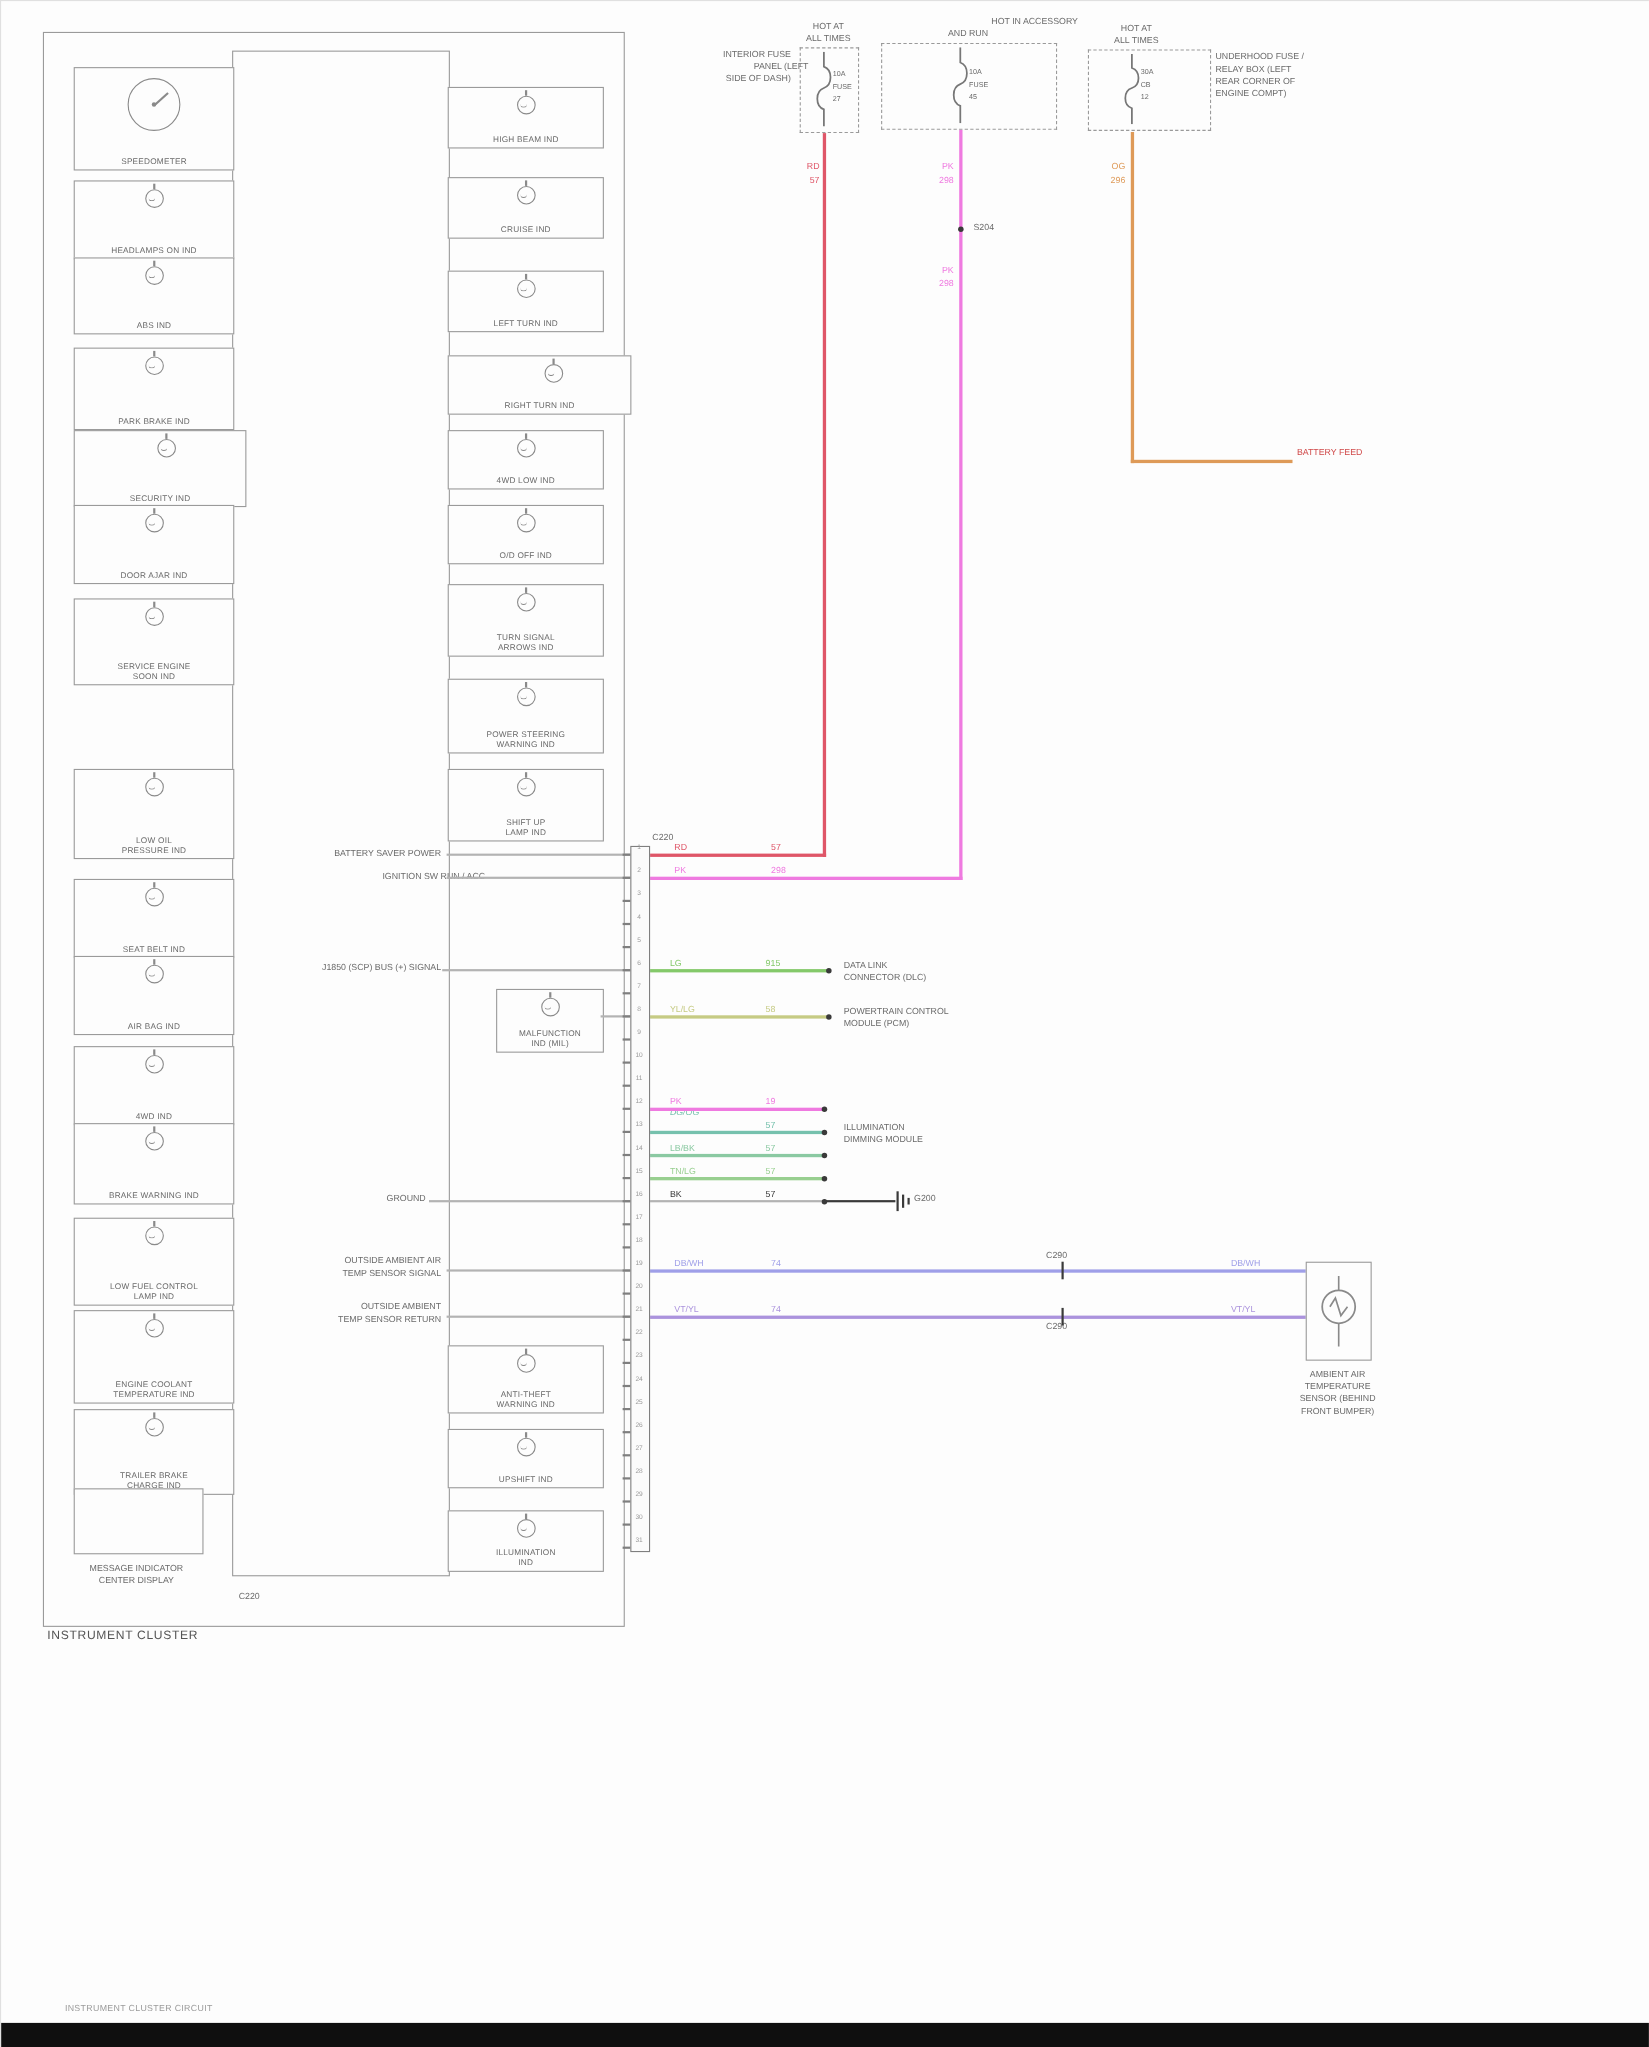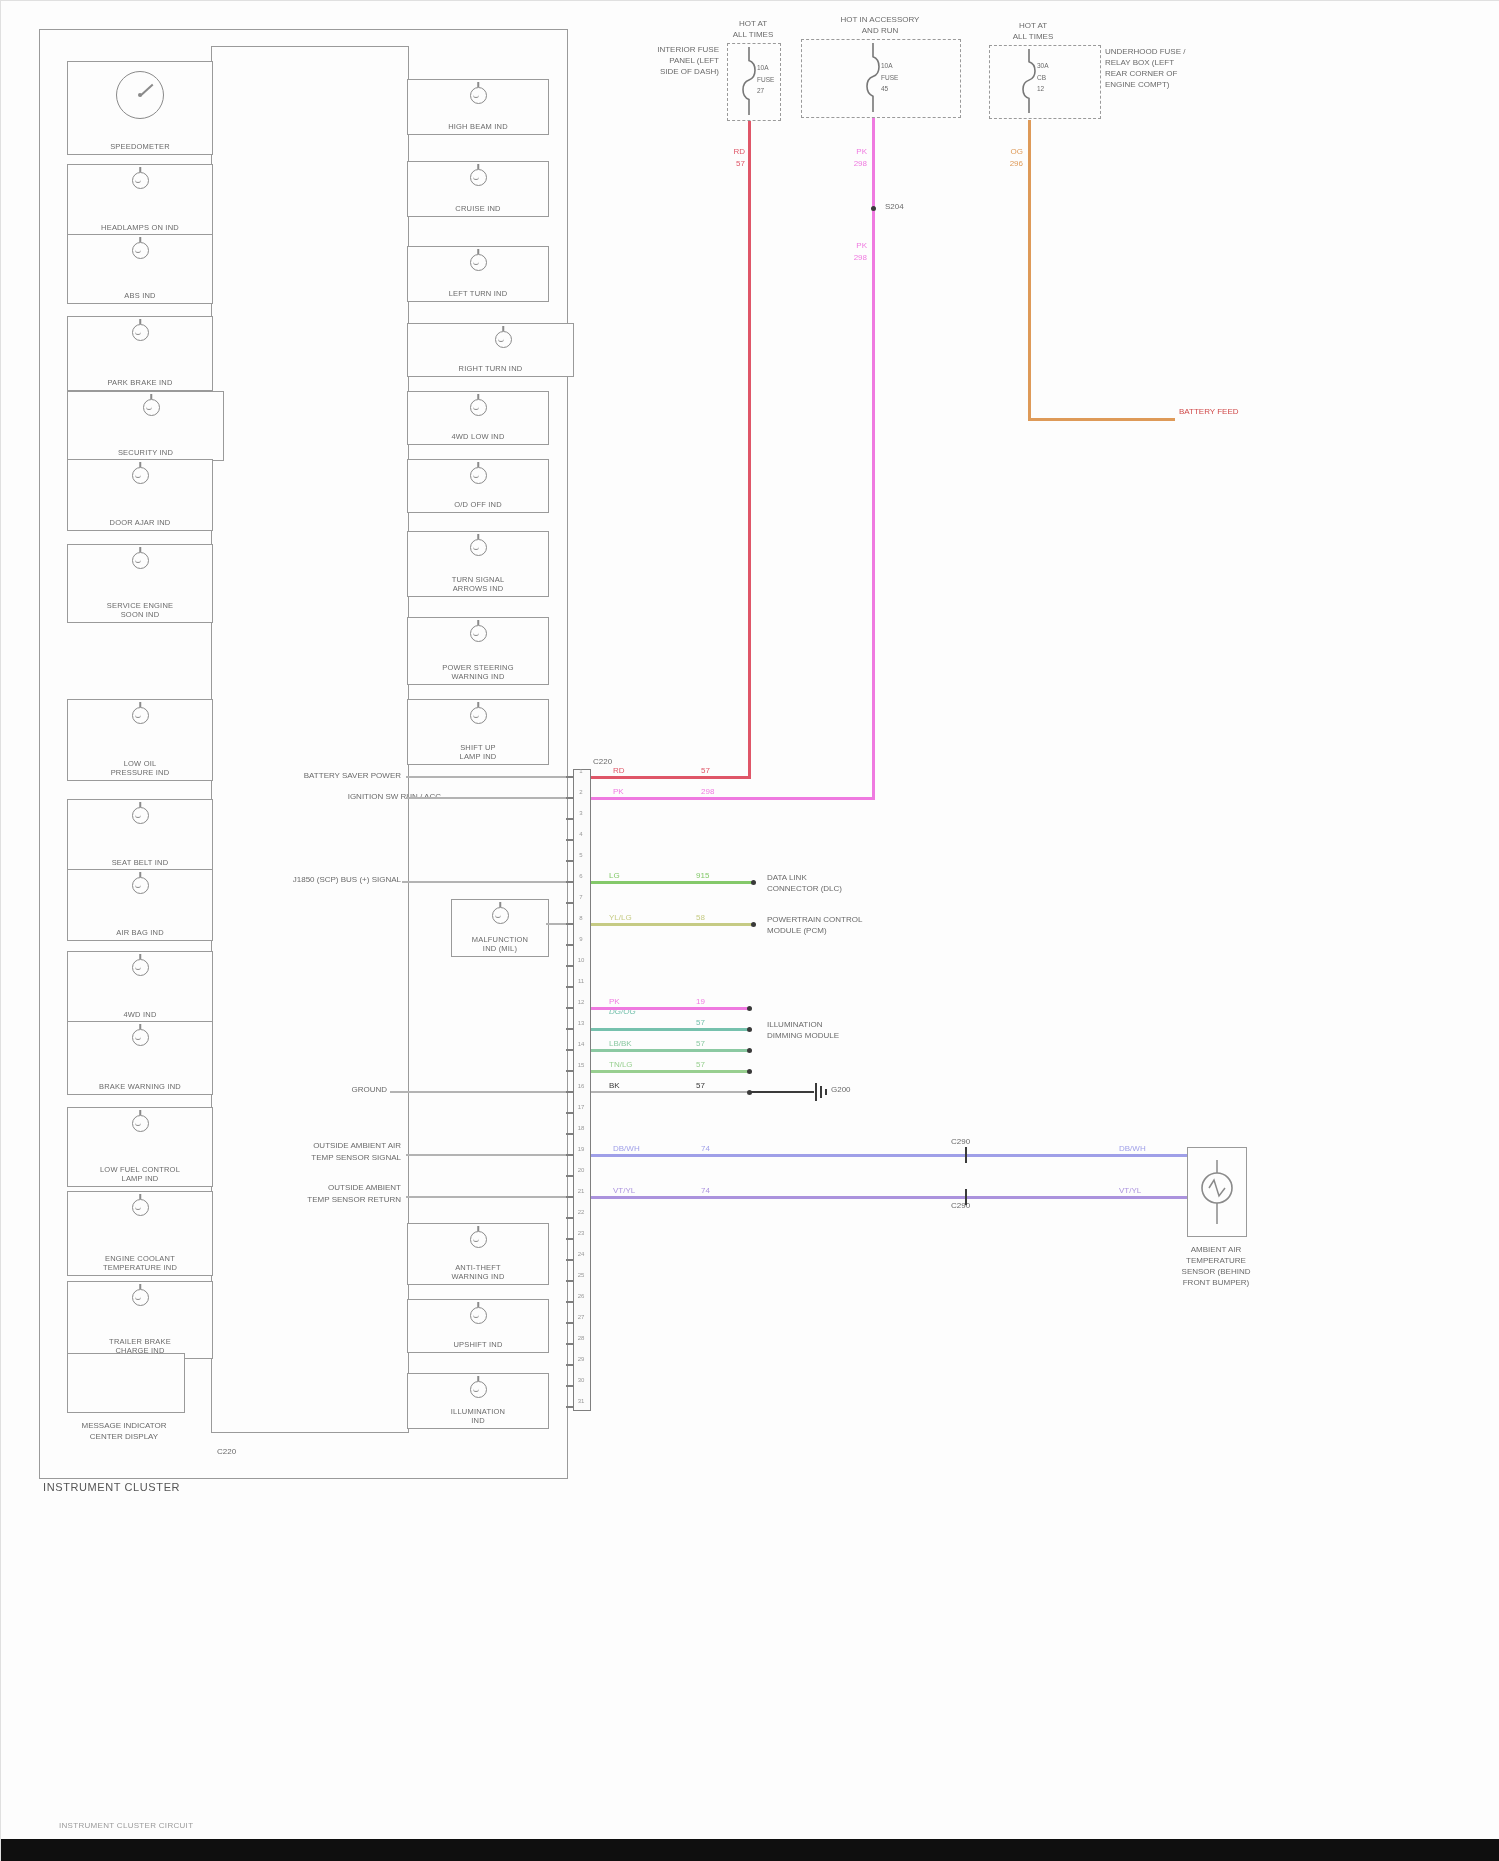--- a/index.html
+++ b/index.html
@@ -315,30 +315,30 @@
     <div class="dot" style="left: 745.5px; top: 1067.5px;"></div>
     <div class="dot" style="left: 745.5px; top: 1088.5px;"></div>
     <div class="dot" style="left: 869.5px; top: 204.5px;"></div>
     <div class="fusebox" style="left: 726px; top: 42px; width: 52px; height: 76px;"></div>
     <div style="position: absolute; left: 740px; top: 46px;"><svg width="16" height="68" viewBox="0 0 16 70" preserveAspectRatio="none">
         <path d="M8 0 V14 C16 17 16 31 8 34 C0 37 0 51 8 54 V70" stroke="#777" fill="none" stroke-width="1.6"></path>
       </svg></div>
     <div class="flabel" style="left: 652px; top: 18px; width: 200px; text-align: center;">HOT AT</div>
     <div class="flabel" style="left: 652px; top: 29px; width: 200px; text-align: center;">ALL TIMES</div>
     <div class="flabel" style="top: 44px; right: 781px; text-align: right;">INTERIOR FUSE</div>
-    <div class="flabel" style="top: 55px; right: 781px; ">PANEL (LEFT</div>
+    <div class="flabel" style="top: 55px; right: 765px; ">PANEL (LEFT</div>
     <div class="flabel" style="top: 66px; right: 781px; text-align: right;">SIDE OF DASH)</div>
     <div class="flabel" style="left: 756px; top: 62px; font-size: 6.5px;">10A</div>
     <div class="flabel" style="left: 756px; top: 74px; font-size: 6.5px;">FUSE</div>
     <div class="flabel" style="left: 756px; top: 85px; font-size: 6.5px;">27</div>
     <div class="fusebox" style="left: 800px; top: 38px; width: 158px; height: 77px;"></div>
     <div style="position: absolute; left: 864px; top: 42px;"><svg width="16" height="69" viewBox="0 0 16 70" preserveAspectRatio="none">
         <path d="M8 0 V14 C16 17 16 31 8 34 C0 37 0 51 8 54 V70" stroke="#777" fill="none" stroke-width="1.6"></path>
       </svg></div>
-    <div class="flabel" style="left: 779px; top: 14px; width: 200px; text-align: center;">HOT IN ACCESSORY</div>
+    <div class="flabel" style="left: 779px; top: 14px; width: 200px; text-align: right;">HOT IN ACCESSORY</div>
     <div class="flabel" style="left: 779px; top: 25px; width: 200px; text-align: center;">AND RUN</div>
     <div class="flabel" style="left: 880px; top: 60px; font-size: 6.5px;">10A</div>
     <div class="flabel" style="left: 880px; top: 72px; font-size: 6.5px;">FUSE</div>
     <div class="flabel" style="left: 880px; top: 83px; font-size: 6.5px;">45</div>
     <div class="fusebox" style="left: 988px; top: 44px; width: 110px; height: 72px;"></div>
     <div style="position: absolute; left: 1020px; top: 48px;"><svg width="16" height="64" viewBox="0 0 16 70" preserveAspectRatio="none">
         <path d="M8 0 V14 C16 17 16 31 8 34 C0 37 0 51 8 54 V70" stroke="#777" fill="none" stroke-width="1.6"></path>
       </svg></div>
     <div class="flabel" style="left: 932px; top: 20px; width: 200px; text-align: center;">HOT AT</div>
     <div class="flabel" style="left: 932px; top: 31px; width: 200px; text-align: center;">ALL TIMES</div>

